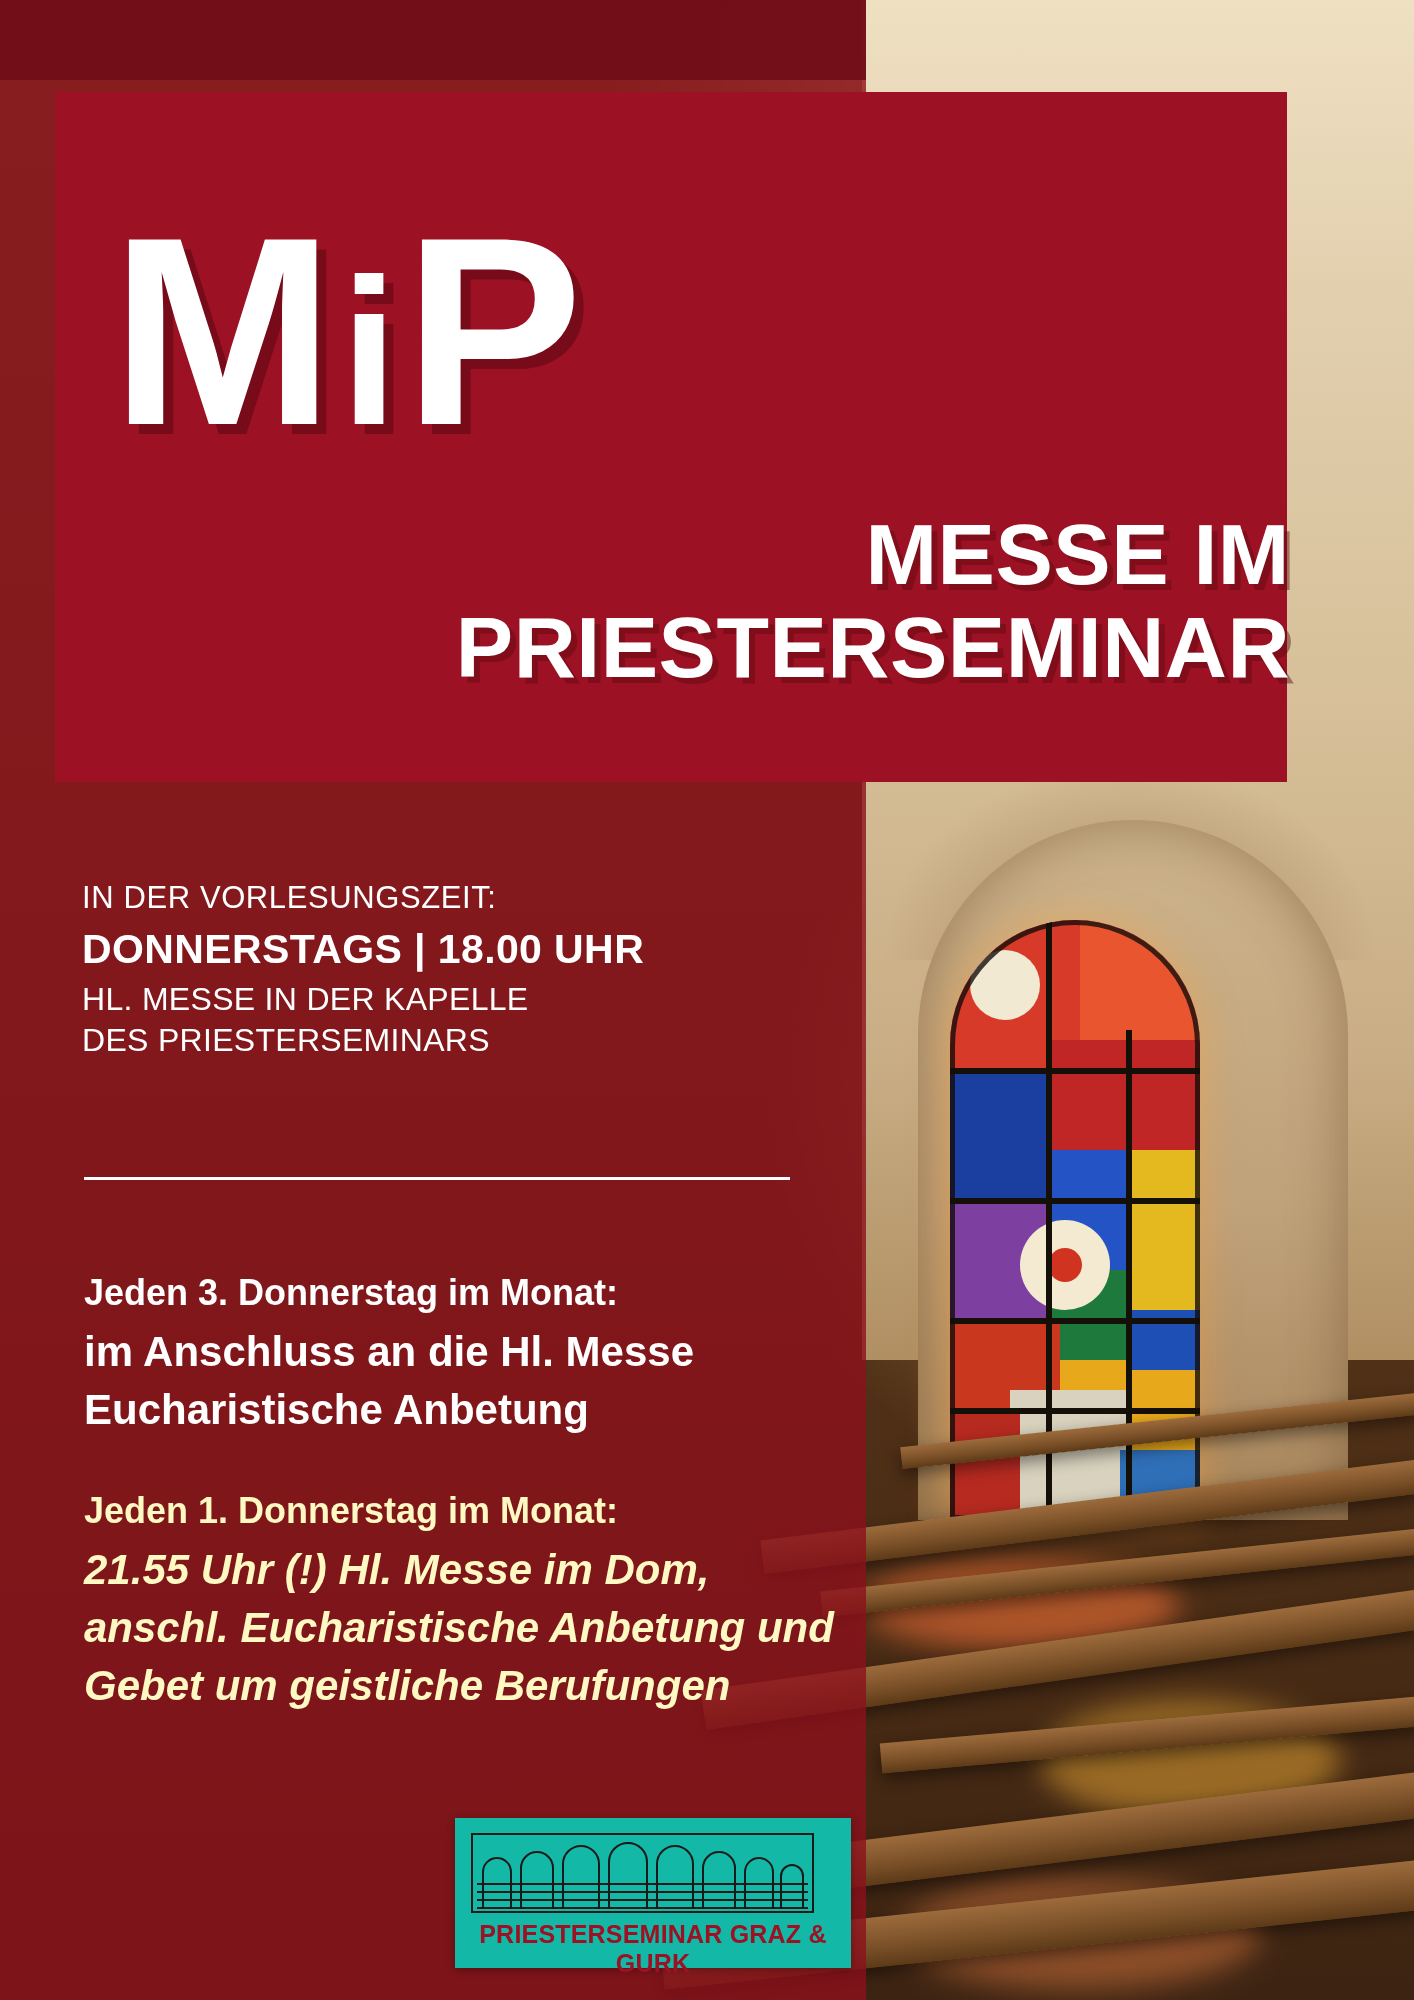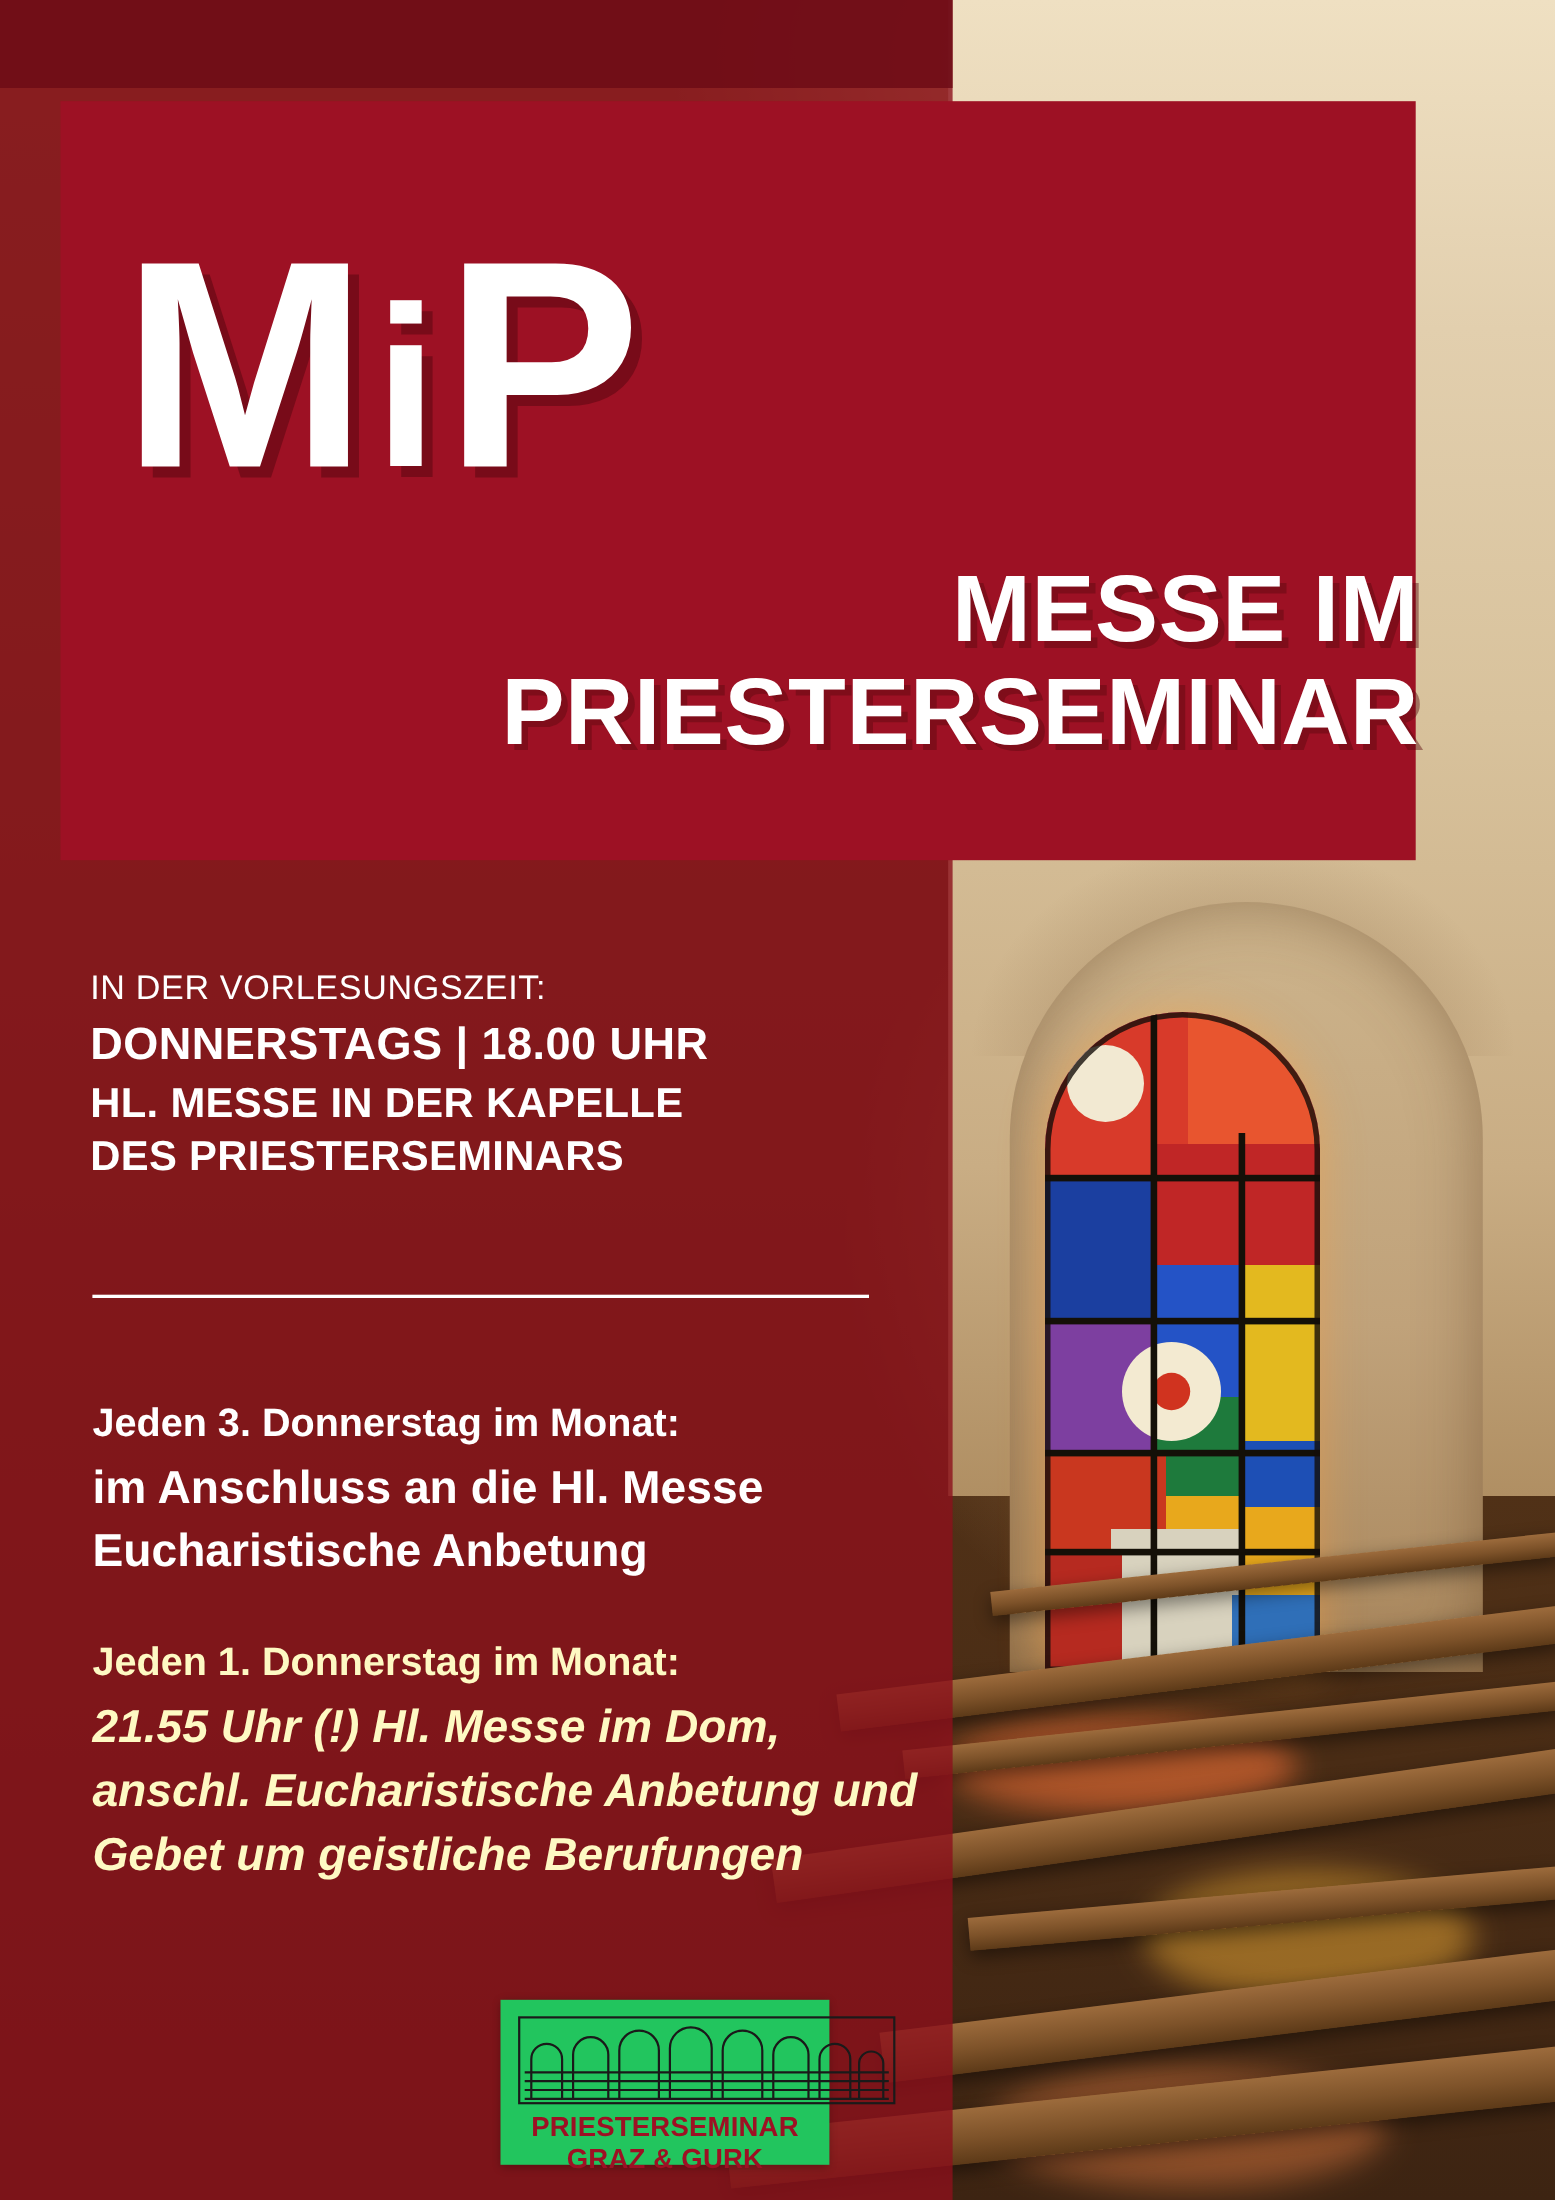--- a/index.html
+++ b/index.html
@@ -146,22 +146,22 @@
     letter-spacing: 0.6px;
     margin-bottom: 10px;
   }
   .info .line-bold {
     font-size: 41px;
     font-weight: 700;
     letter-spacing: 0.4px;
     margin-bottom: 6px;
   }
   .info .line-reg {
-    font-size: 38px;
-    font-weight: 700;
+    font-size: 32px;
+    font-weight: 400;
     letter-spacing: 0.3px;
     line-height: 1.28;
   }
 
   .divider {
     position: absolute;
     left: 84px; top: 1177px;
     width: 706px; height: 3px;
     background: #ffffff;
   }
@@ -194,22 +194,22 @@
     left: 84px; top: 1910px; width: 360px;
     color: #ffffff;
     font-size: 22px;
     line-height: 1.45;
     text-align: right;
   }
 
   .logo {
     position: absolute;
     left: 455px; top: 1818px;
-    width: 299px; height: 150px;
-    background: #22c55e;
+    width: 396px; height: 150px;
+    background: #14b8a6;
     box-shadow: 0 2px 8px rgba(0,0,0,0.3);
   }
   .logo-art {
     position: absolute;
     left: 14px; top: 10px; width: 347px; height: 88px;
   }
   .logo-text {
     position: absolute;
     left: 0; right: 0; top: 102px;
     text-align: center;

